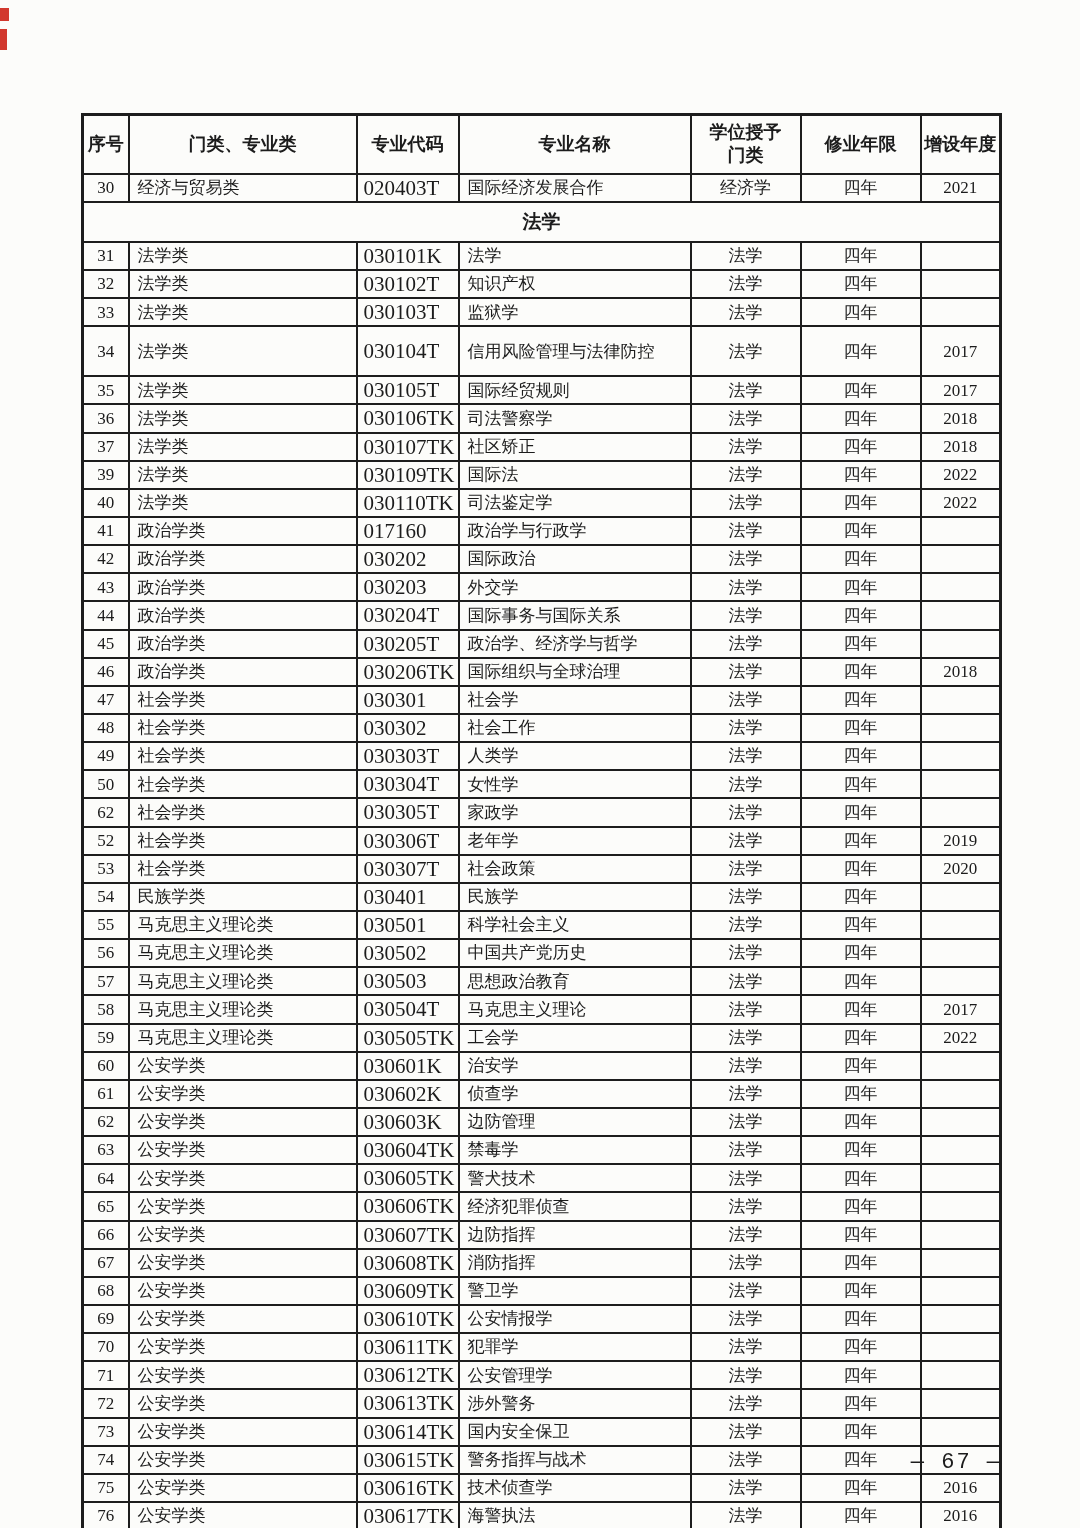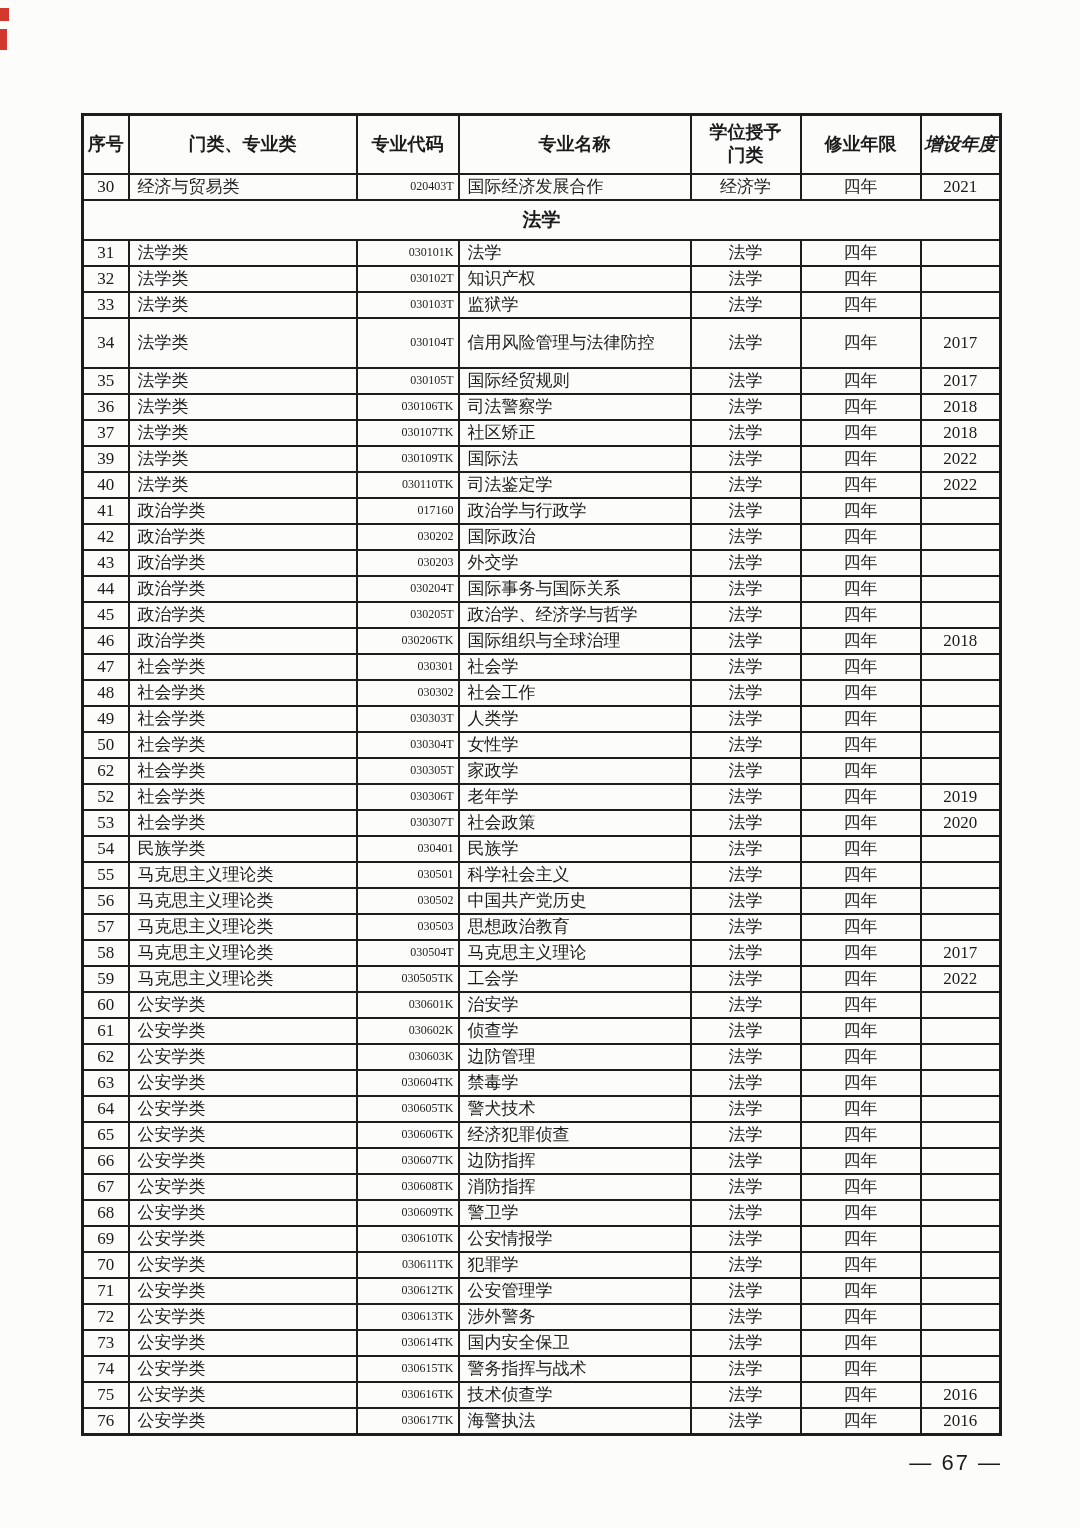--- a/index.html
+++ b/index.html
@@ -24,39 +24,39 @@
     border:2px solid #1d1d1d;
     overflow:hidden;
   }
   thead th{
     font-family:"Liberation Sans","DejaVu Sans",sans-serif;
     font-weight:700;font-size:18px;line-height:1.3;
     text-align:center;vertical-align:middle;
     padding:5px 2px;
   }
   thead th.pad-wide{padding:5px 18px;text-align:center;}   
-  thead th.pad-narrow{padding:5px 1px;font-style:italic;} 
+  thead th.pad-narrow{padding:5px 1px;} 
   tbody td{
     font-size:17px;height:22px;line-height:1.15;
     vertical-align:middle;padding:1px 4px;
     white-space:nowrap;
   }
   tbody tr.tall td{height:46px;font-family:Liberation Serif, serif;}
   td.c-center{text-align:center;}
   td.c-left{text-align:left;padding-left:8px;}
-  td.c-code{text-align:right;padding-left:6px;font-size:12px;}
+  td.c-code{text-align:left;padding-left:6px;font-size:21px;}
   tr.section-row td{
     height:36px;text-align:center;
     font-family:"Liberation Sans","DejaVu Sans",sans-serif;
     font-weight:700;font-size:19px;
   }
   .footer{
     position:absolute;top:1450px;right:78px;
     font-size:22px;letter-spacing:2px;
-    font-family:Liberation Sans, sans-serif;
+    font-family:Liberation Mono, monospace;
   }
 </style>
 </head>
 <body>
 
 <div class="page">
 
   <div class="red-mark m1"></div>
   <div class="red-mark m2"></div>
 

